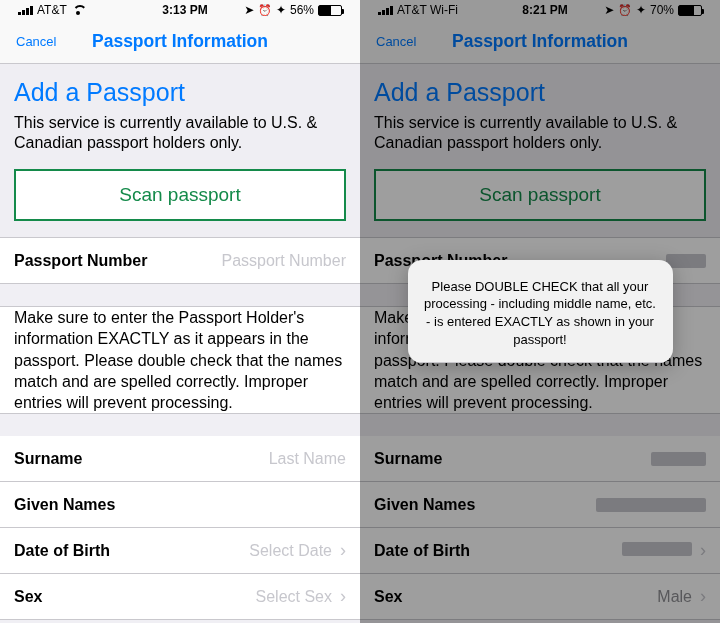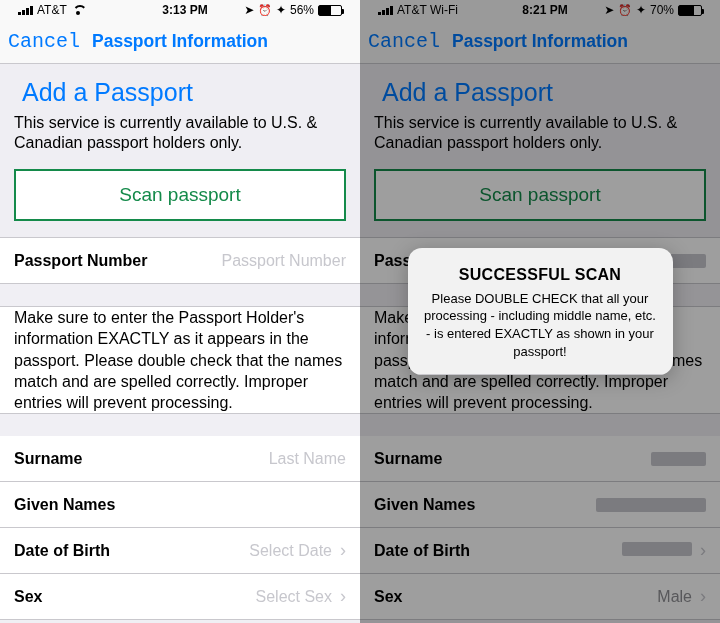--- a/index.html
+++ b/index.html
@@ -49,26 +49,26 @@
   .batt i{display:block;height:100%;background:#000;}
 
   
   .nav {
     height: 44px;
     background: #f9f9f9;
     border-bottom: 1px solid #c9c8cd;
     position: relative;
     display:flex; align-items:center;
   }
-  .nav-cancel { color:#007aff; font-size:20px; padding:0 8px;font-family:Liberation Mono, monospace;}
+  .nav-cancel { color:#007aff; font-size:13px; padding:0 16px;}
   .nav-title { color:#007aff; font-size:17.5px; font-weight:600; position:absolute; left:0; right:0; text-align:center; pointer-events:none;}
 
   
   .hdr { background:#efeef3; padding: 14px 14px 16px 14px; border-bottom:1px solid #c9c8cd;}
-  .hdr h1 { color:#007aff; font-size:25px; font-weight:400; margin-bottom:6px;margin-left:8px;}
+  .hdr h1 { color:#007aff; font-size:25px; font-weight:400; margin-bottom:6px;}
   .hdr p { font-size:16px; color:#000; line-height:1.25;}
   .scan-btn {
     margin-top:16px;
     border: 2px solid #148a4a;
     color: #148a4a;
     background: #fff;
     font-size:19px;
     text-align:center;
     padding:13px 12px;
     width:100%;
@@ -247,19 +247,18 @@
     </div>
     <div class="row">
       <span class="label">Sex</span>
       <span><span class="value has">Male</span><span class="chev">›</span></span>
     </div>
   </div>
 
   <div class="dim-overlay">
     <div class="alert">
       <div class="alert-body">
-        <div class="alert-title">SUCCESSFUL SCAN</div>
         <div class="alert-msg">Please DOUBLE CHECK that all your processing - including middle name, etc. - is entered EXACTLY as shown in your passport!</div>
       </div>
       <div class="alert-sep"></div>
     </div>
   </div>
 </div>
 
 </body></html>

